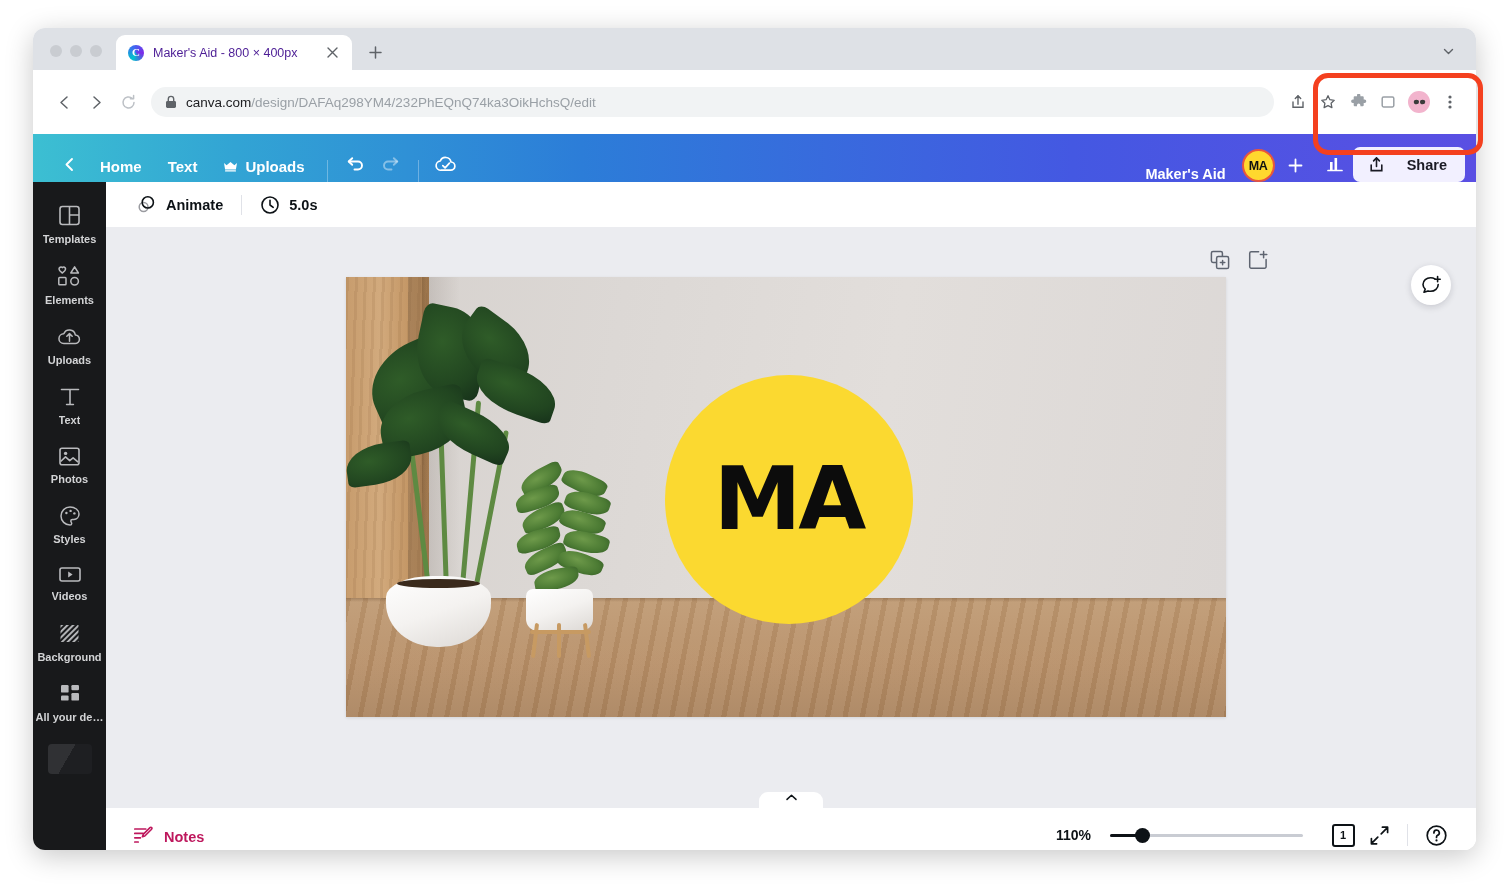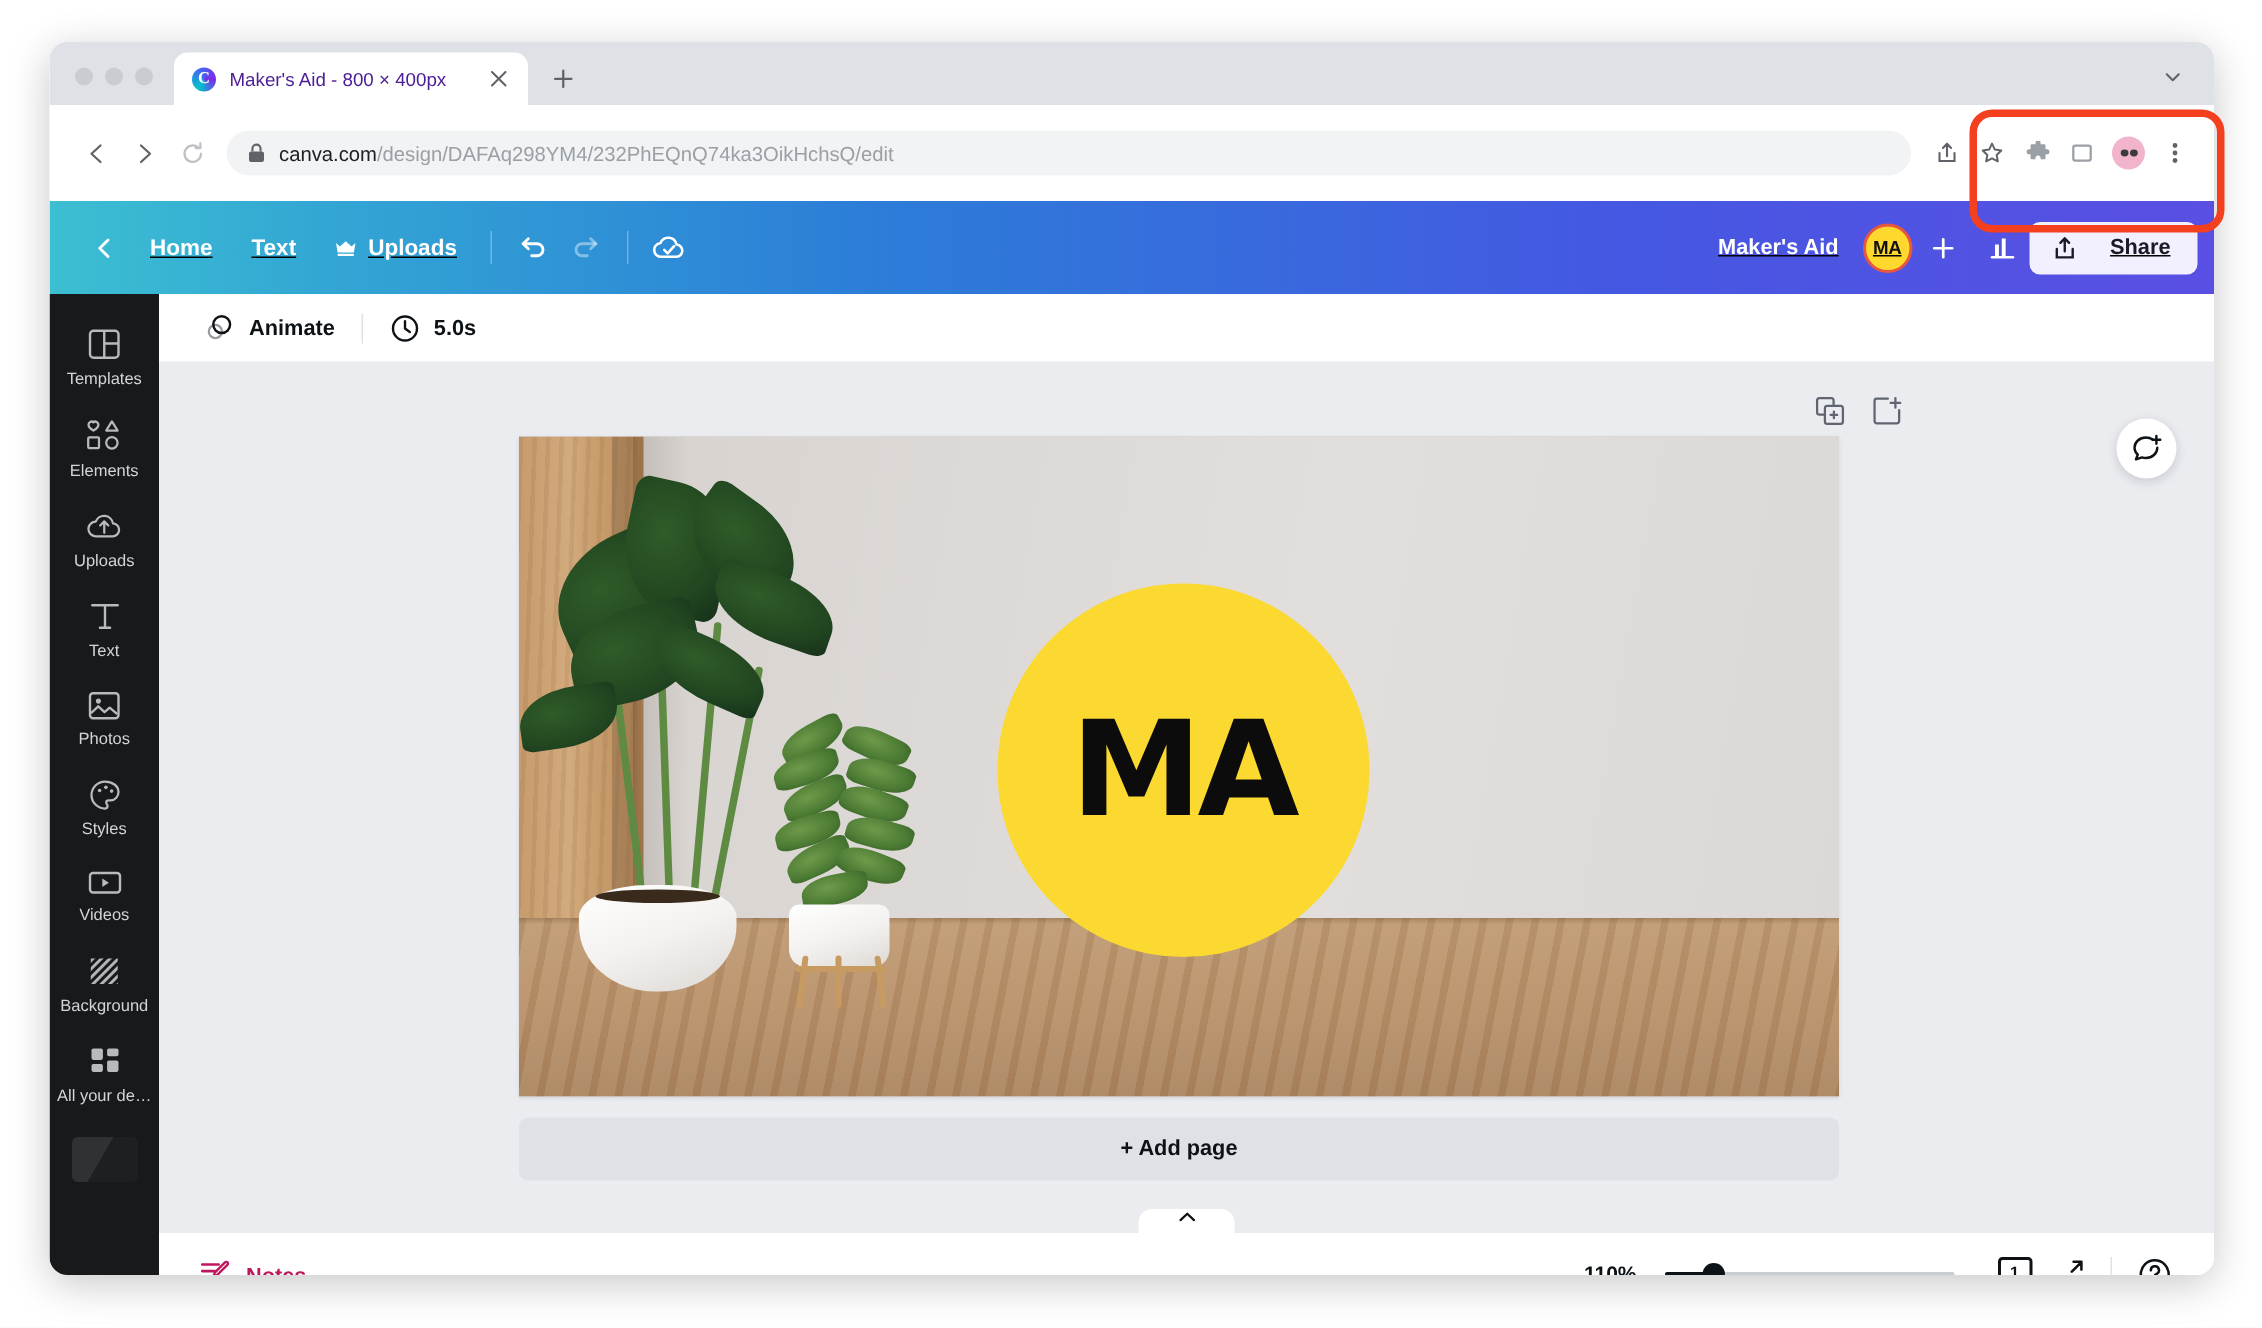--- a/index.html
+++ b/index.html
@@ -119,27 +119,26 @@
     flex-shrink: 0;
   }
 
   
   .app {
     position: relative;
     height: 734px;
     background: #ffffff;
   }
   .appbar {
-    height: 62px;
+    height: 48px;
     background: linear-gradient(90deg, #3cbfd2 0%, #32a4d4 14%, #2c7dd8 38%, #4458e2 72%, #5a4fe3 100%);
-    display: flex; align-items: center;
+    display: flex; align-items: flex-end;
     padding: 0 11px 0 18px;
     position: relative;
     z-index: 3;
-    text-decoration: underline;
   }
   .ab-item {
     display: flex; align-items: center; gap: 7px;
     color: #ffffff;
     font-size: 15px; font-weight: 700;
     padding: 7px 13px;
     border-radius: 7px;
     white-space: nowrap;
   }
   .ab-icon {
@@ -207,20 +206,21 @@
   .rail-item {
     width: 73px;
     padding: 11px 2px 9px;
     display: flex; flex-direction: column; align-items: center; gap: 6px;
     color: #b9babd;
   }
   .rail-label {
     font-size: 11px; color: #d3d4d6;
     max-width: 70px; overflow: hidden; white-space: nowrap;
     text-align: right;
+    font-weight: bold;
   }
   .rail-thumb {
     width: 44px; height: 30px;
     background: #2a2b2e;
     border-radius: 4px;
     margin-top: 12px;
     background-image: linear-gradient(120deg,#303134 0 45%, #1e1f22 45% 100%);
   }
 
   
@@ -827,23 +827,20 @@
                   <i></i>
                   <u></u>
               </div>
             </div>
 
             <div class="logo-circle">
               <b>MA</b>
             </div>
           </div>
 
-          <div class="addpage">
-            <span>+ Add page</span>
-          </div>
 
           <div class="collapse-tab">
             <svg width="13" height="9" viewBox="0 0 13 9">
                 <path d="M2 6.4L6.5 2.2L11 6.4" stroke="currentColor" stroke-width="1.5" fill="none" stroke-linecap="round" stroke-linejoin="round"></path>
               </svg>
           </div>
         </div>
 
         <div class="statusbar">
           <div class="st-item">

